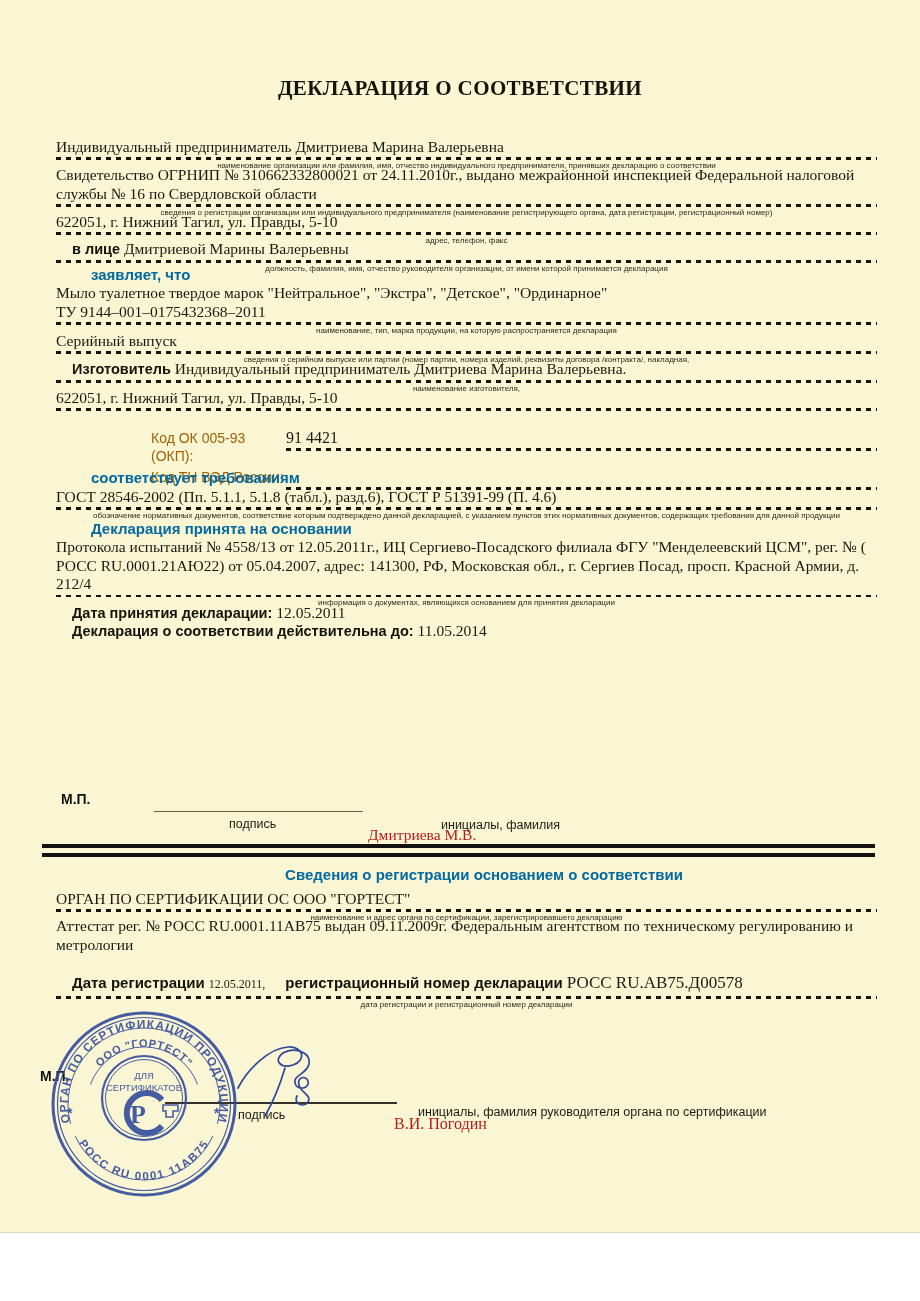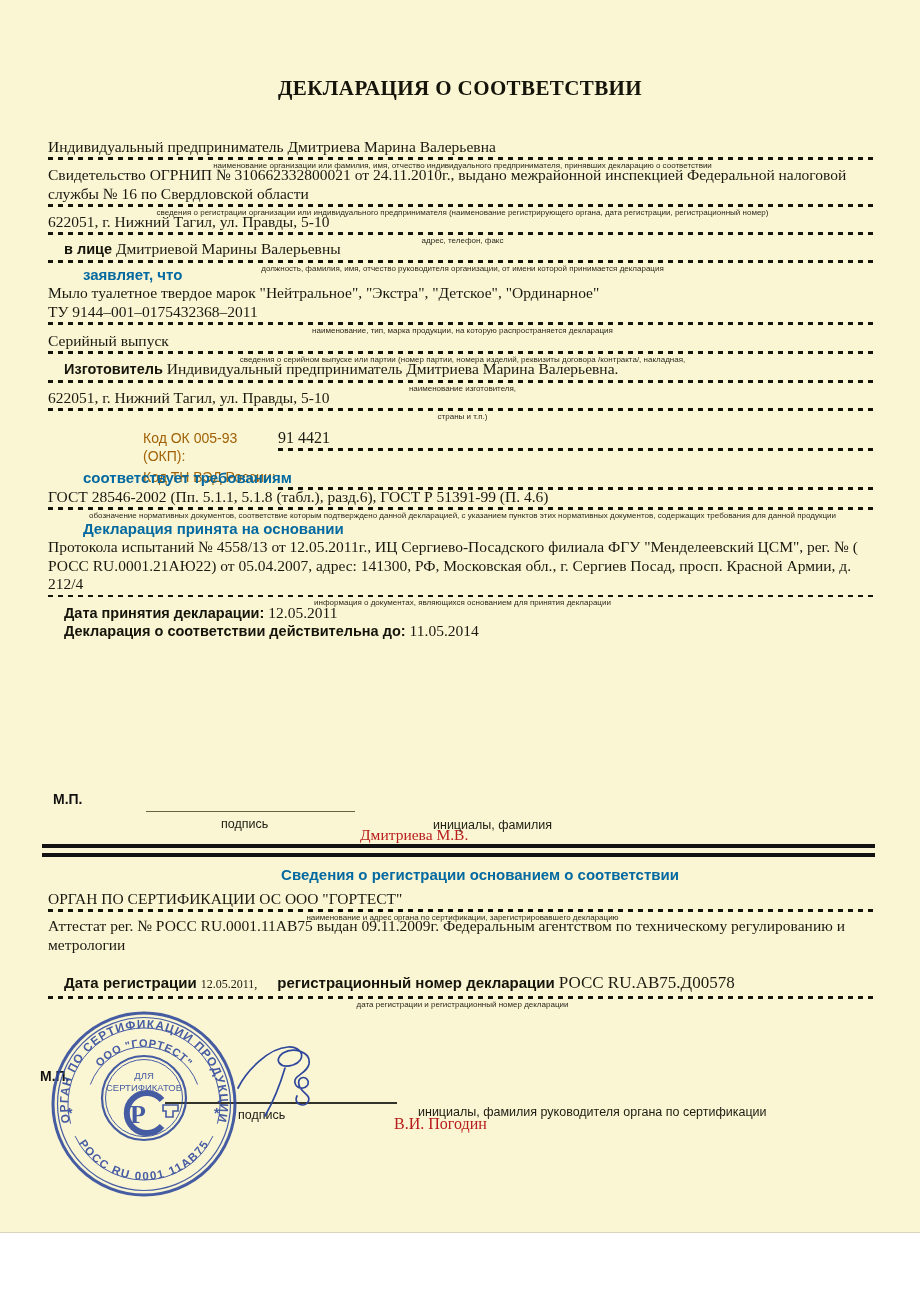--- a/index.html
+++ b/index.html
@@ -2,21 +2,21 @@
 <html><head>
 <meta charset="utf-8">
 <style>
   html,body { margin:0; padding:0; }
   .page {
     position:relative; width:920px; height:1245px;
     background:#faf5d3; overflow:hidden;
     font-family:"Liberation Serif", serif; color:#1b1b12;
   }
   .abs { position:absolute; }
-  .block { position:absolute; left:48px; right:43px; }
+  .block { position:absolute; left:56px; right:43px; }
   .title {
     position:absolute; left:0; right:0; top:76px; margin:0;
     text-align:center; font:bold 21px/24px "Liberation Serif", serif;
     letter-spacing:0.4px; color:#14140a;
   }
   .line  { font:15.5px/19px "Liberation Serif", serif; color:#191910; }
   .line2 { font:15.5px/18.5px "Liberation Serif", serif; color:#191910; }
   .lbl   { font:bold 14.5px/19px "Liberation Sans", sans-serif; color:#14140a;margin-left:16px; }
   .bold-head { font:bold 15px/18px "Liberation Sans", sans-serif; color:#0369a1;margin-left:35px; }
   .dashes {
@@ -93,21 +93,20 @@
 
   <div class="block" style="top:359px">
     <div class="line"><span class="lbl">Изготовитель</span> <span>Индивидуальный предприниматель Дмитриева Марина Валерьевна.</span></div>
     <div class="dashes"></div>
     <div class="caption">наименование изготовителя,</div>
   </div>
 
   <div class="block" style="top:388px">
     <div class="line">622051, г. Нижний Тагил, ул. Правды, 5-10</div>
     <div class="dashes"></div>
-    <div class="caption">страны и т.п.)</div>
   </div>
 
   <div class="block" style="top:429px">
     <div class="code-row">
       <div class="code-label">Код ОК 005-93 (ОКП):</div>
       <div class="code-field">
         <div class="code-value">91 4421</div>
         <div class="dashes"></div>
       </div>
     </div>

